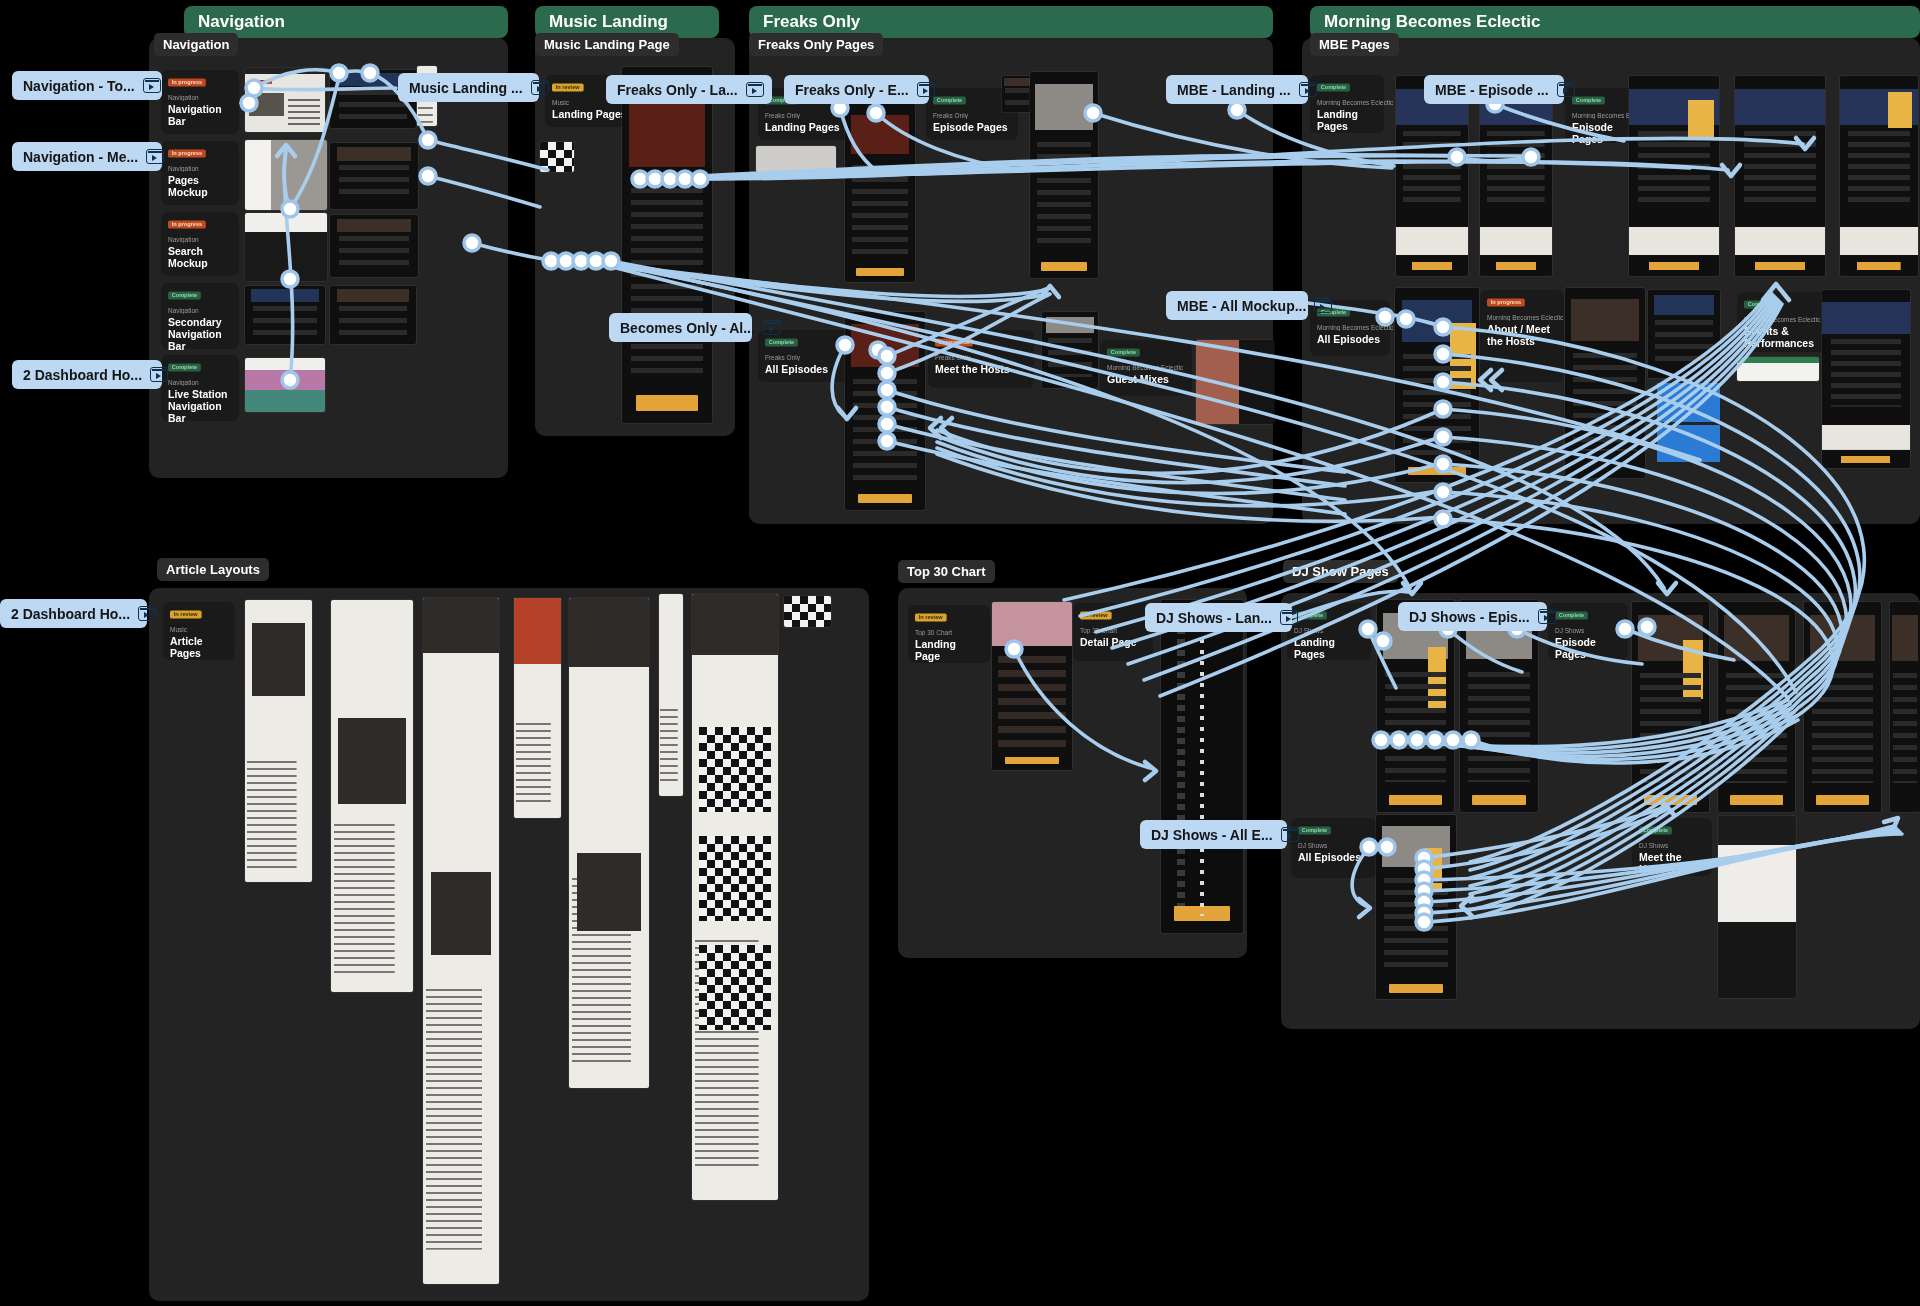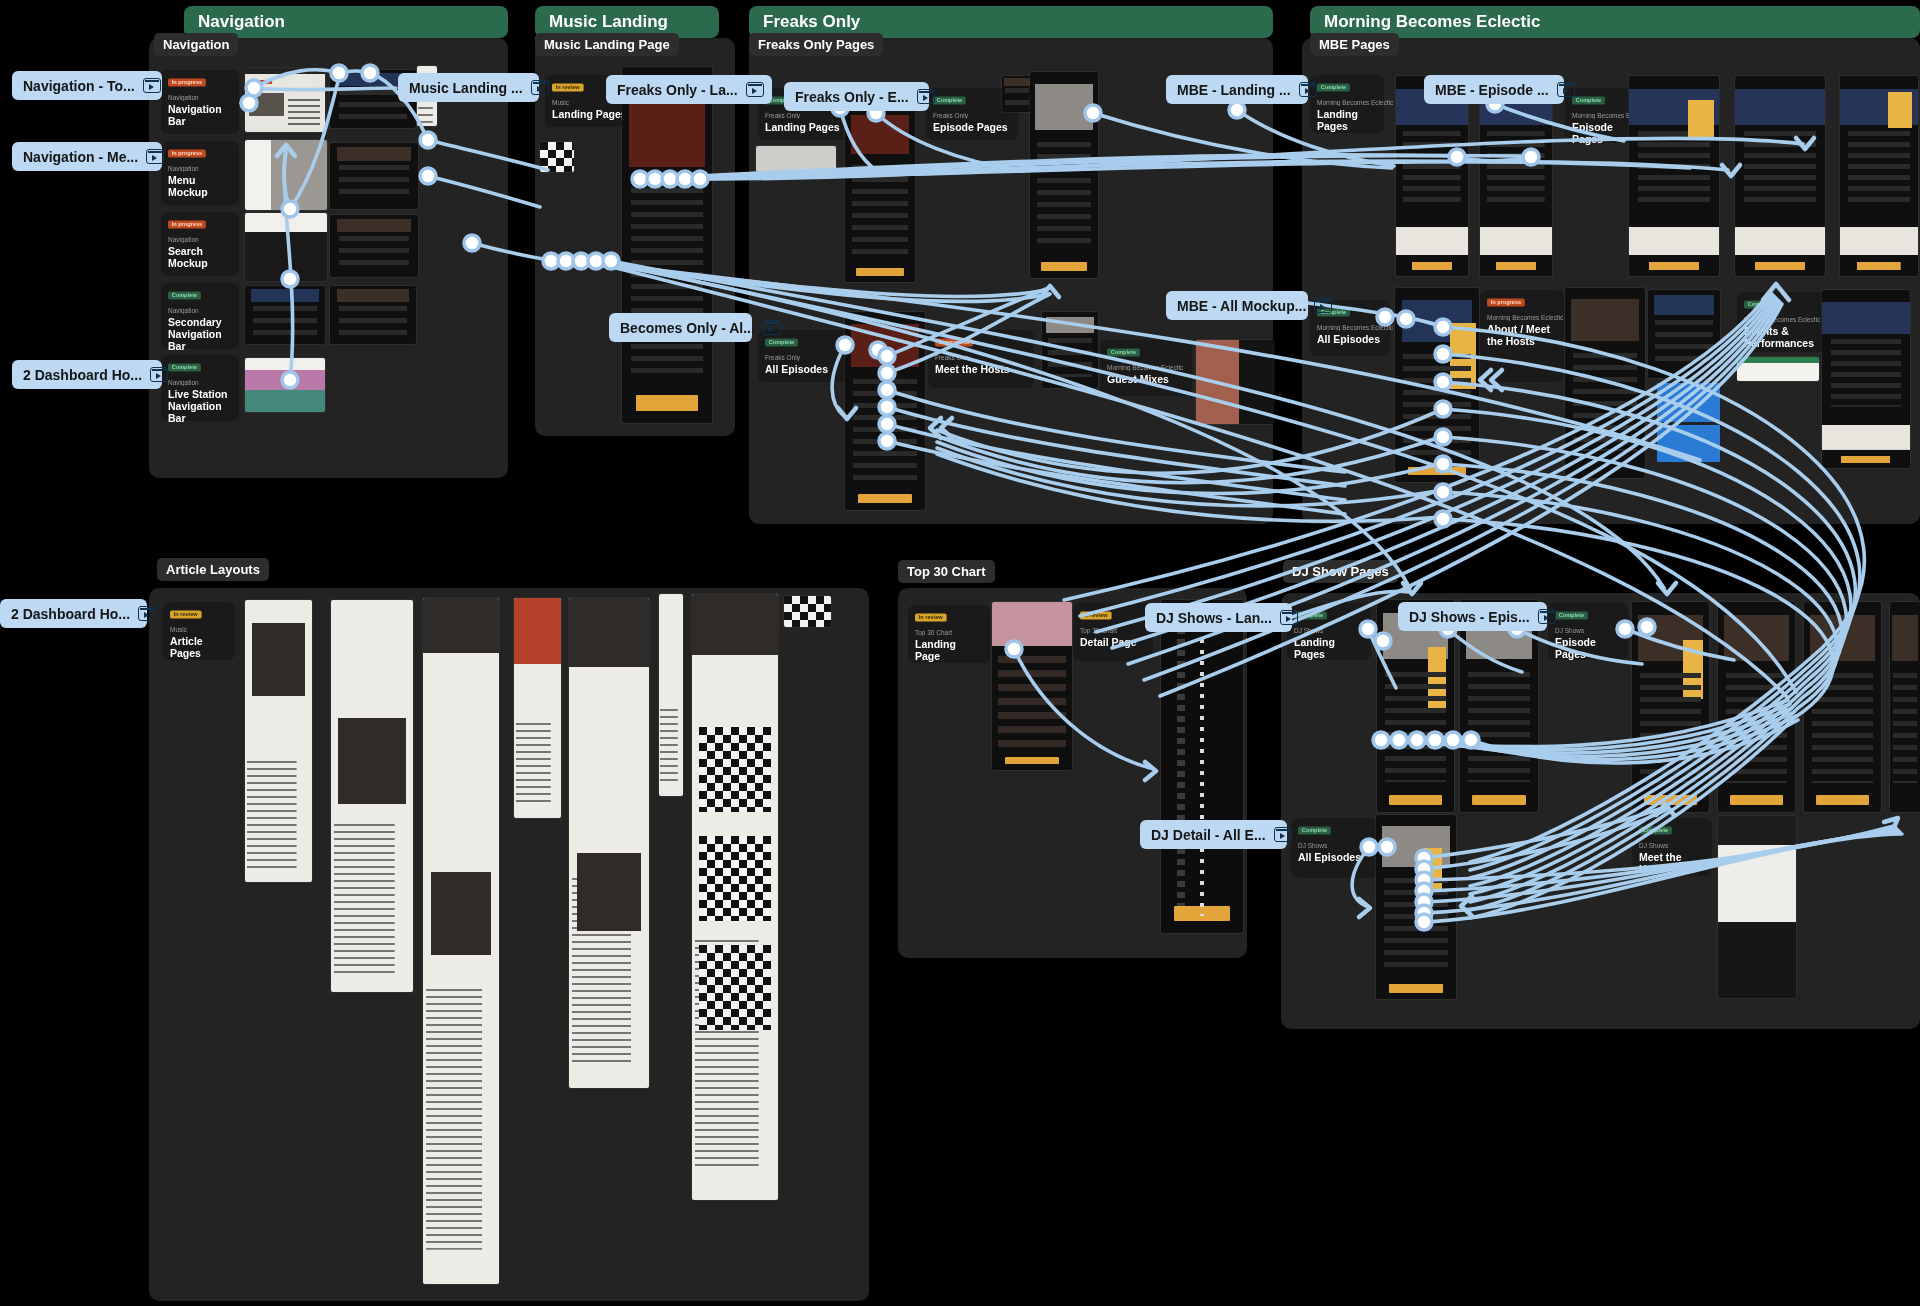--- a/index.html
+++ b/index.html
@@ -116,21 +116,21 @@
   <div class="tag" style="left:1283px;top:560px">DJ Show Pages</div>
 
   <div class="fcard" style="left:161px;top:70px;width:78px;height:64px">
     <span class="badge b-prog">In progress</span>
     <span class="fsub">Navigation</span>
     <span class="ftitle">Navigation Bar</span>
   </div>
   <div class="fcard" style="left:161px;top:141px;width:78px;height:64px">
     <span class="badge b-prog">In progress</span>
     <span class="fsub">Navigation</span>
-    <span class="ftitle">Menu Mockup</span>
+    <span class="ftitle">Pages Mockup</span>
   </div>
   <div class="fcard" style="left:161px;top:212px;width:78px;height:64px">
     <span class="badge b-prog">In progress</span>
     <span class="fsub">Navigation</span>
     <span class="ftitle">Search Mockup</span>
   </div>
   <div class="fcard" style="left:161px;top:283px;width:78px;height:66px">
     <span class="badge b-done">Complete</span>
     <span class="fsub">Navigation</span>
     <span class="ftitle">Secondary Navigation Bar</span>
@@ -536,21 +536,21 @@
       <span class="ficon"></span>
     </div>
   <div class="flow-label" style="left:398px;top:73px;width:141px">
       <span>Music Landing ...</span>
       <span class="ficon"></span>
     </div>
   <div class="flow-label" style="left:606px;top:75px;width:166px">
       <span>Freaks Only - La...</span>
       <span class="ficon"></span>
     </div>
-  <div class="flow-label" style="left:784px;top:82px;width:145px">
+  <div class="flow-label" style="left:784px;top:75px;width:145px">
       <span>Freaks Only - E...</span>
       <span class="ficon"></span>
     </div>
   <div class="flow-label" style="left:1166px;top:75px;width:142px">
       <span>MBE - Landing ...</span>
       <span class="ficon"></span>
     </div>
   <div class="flow-label" style="left:1424px;top:75px;width:140px">
       <span>MBE - Episode ...</span>
       <span class="ficon"></span>
@@ -569,17 +569,17 @@
     </div>
   <div class="flow-label" style="left:1145px;top:603px;width:147px">
       <span>DJ Shows - Lan...</span>
       <span class="ficon"></span>
     </div>
   <div class="flow-label" style="left:1398px;top:602px;width:149px">
       <span>DJ Shows - Epis...</span>
       <span class="ficon"></span>
     </div>
   <div class="flow-label" style="left:1140px;top:820px;width:147px">
-      <span>DJ Detail - All E...</span>
+      <span>DJ Shows - All E...</span>
       <span class="ficon"></span>
     </div>
 
 </div>
 
 </body></html>

